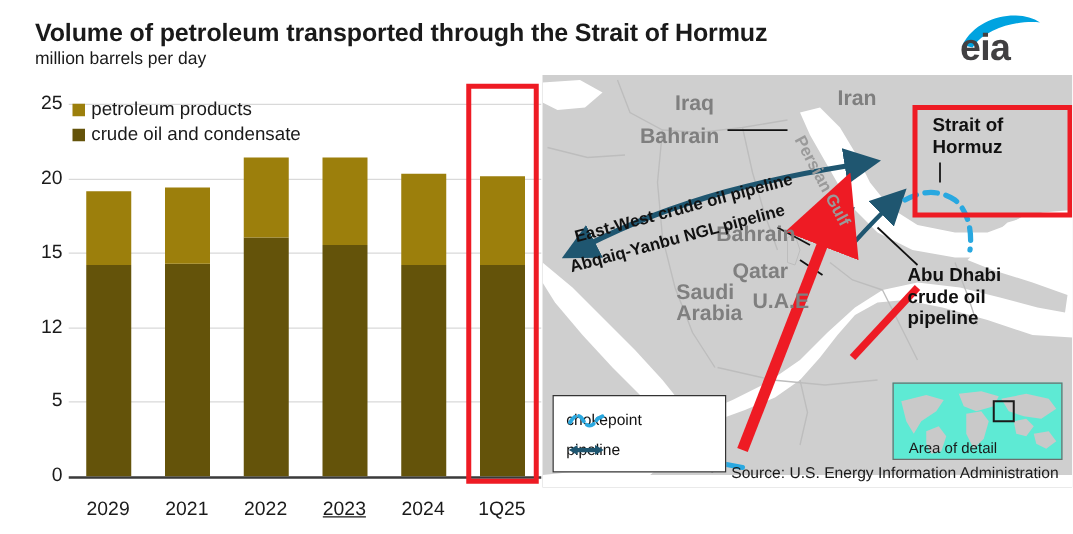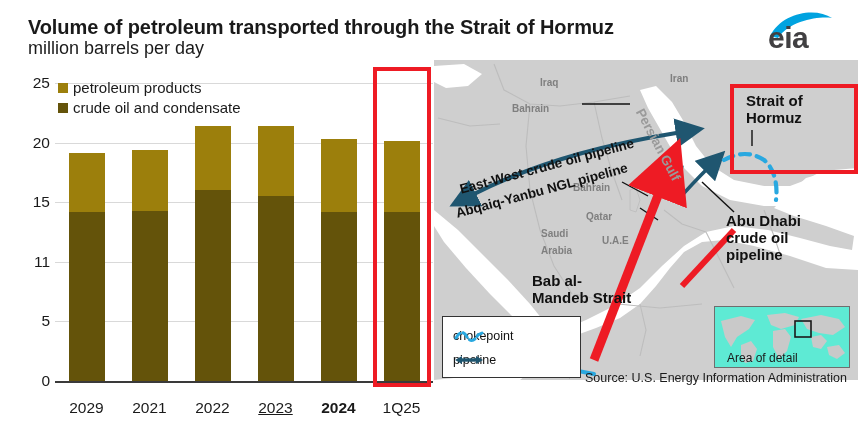--- a/index.html
+++ b/index.html
@@ -23,21 +23,21 @@
     left: 28px; top: 16px;
     font-size: 20px;
     font-weight: bold;
     color: #1a1a1a;
     letter-spacing: -0.1px;
     white-space: nowrap;
   }
   #subtitle {
     position: absolute;
     left: 28px; top: 38px;
-    font-size: 18px;
+    font-size: 14px;
     color: #1a1a1a;
     white-space: nowrap;
   }
 
   
   #eia-logo {
     position: absolute;
     right: 18px; top: 8px;
     width: 88px; height: 46px;
   }
@@ -105,21 +105,21 @@
     position: absolute;
     left: 434px; top: 60px;
     width: 424px; height: 330px;
     background: #cfcfcf;
     overflow: hidden;
   }
   #map svg { position: absolute; left: 0; top: 0; }
   .map-country {
     position: absolute;
     color: #7f7f7f;
-    font-size: 10px;
+    font-size: 17px;
     font-weight: bold;
     white-space: pre;
     line-height: 17px;
   }
   .map-callout {
     position: absolute;
     color: #111111;
     font-size: 15px;
     font-weight: bold;
     white-space: pre;
@@ -207,21 +207,21 @@
     <div class="ytick-wrap" style="top:23px">
       <div class="ytick">25</div>
     </div>
     <div class="ytick-wrap" style="top:82.6px">
       <div class="ytick">20</div>
     </div>
     <div class="ytick-wrap" style="top:142.2px">
       <div class="ytick">15</div>
     </div>
     <div class="ytick-wrap" style="top:201.8px">
-      <div class="ytick">11</div>
+      <div class="ytick">12</div>
     </div>
     <div class="ytick-wrap" style="top:261.4px">
       <div class="ytick">5</div>
     </div>
     <div class="ytick-wrap" style="top:321px">
       <div class="ytick">0</div>
     </div>
 
     <div id="chart-legend">
       <div class="legend-row">
@@ -258,21 +258,21 @@
         <div class="bar-group" style="left: 383.5px; width: 36px; height: 239.592px;">
           <div class="bar-seg" style="bottom: 0px; height: 169.264px; background: rgb(100, 83, 10);"></div>
           <div class="bar-seg" style="bottom: 169.264px; height: 70.328px; background: rgb(156, 127, 12);"></div>
         </div>
       </div>
     <div id="xlabels-layer">
         <div class="xlabel" style="left: 55px; width: 63px;">2029</div>
         <div class="xlabel" style="left: 118px; width: 63px;">2021</div>
         <div class="xlabel" style="left: 181px; width: 63px;">2022</div>
         <div class="xlabel" style="left: 244px; width: 63px; text-decoration: underline;">2023</div>
-        <div class="xlabel" style="left: 307px; width: 63px; font-weight: bold;">2024</div>
+        <div class="xlabel" style="left: 307px; width: 63px;">2024</div>
         <div class="xlabel" style="left: 370px; width: 63px;">1Q25</div>
       </div>
 
     <div id="highlight-box" style="left: 372.5px; width: 58px; top: 7px; height: 320px;"></div>
   </div>
 
   <div id="map">
 
     <svg width="424" height="330" viewBox="0 0 424 330" aria-hidden="true">
 
@@ -357,22 +357,20 @@
     <div id="gulf-label" style="left:212px; top:46px; transform:rotate(62deg); transform-origin:left top;">Persian Gulf</div>
 
     <div class="map-pipe-label" style="left:26px; top:122px; transform:rotate(-15deg); transform-origin:left center;">East-West crude oil pipeline</div>
     <div class="map-pipe-label" style="left:22px; top:146px; transform:rotate(-15deg); transform-origin:left center;">Abqaiq-Yanbu NGL pipeline</div>
 
     <div class="map-callout" style="left:312px; top:32px">Strait of
 Hormuz</div>
     <div class="map-callout" style="left:292px; top:152px">Abu Dhabi
 crude oil
 pipeline</div>
-    <div class="map-callout" style="left:98px; top:212px">Bab al-
-Mandeb Strait</div>
 
     <div id="hormuz-box" style="left:296px; top:24px; width:128px; height:90px;"></div>
 
     <div id="map-legend">
       <div class="mleg-row" style="top:12px">
         <svg width="32" height="14" viewBox="0 0 32 14" aria-hidden="true">
           <path d="M3 9 C 7 2, 11 2, 14 8 C 17 13, 21 13, 25 6 L29 4" stroke="#29a8e0" stroke-width="3" fill="none" stroke-dasharray="6 3.5" stroke-linecap="round"></path>
         </svg>
         <span>chokepoint</span>
       </div>

